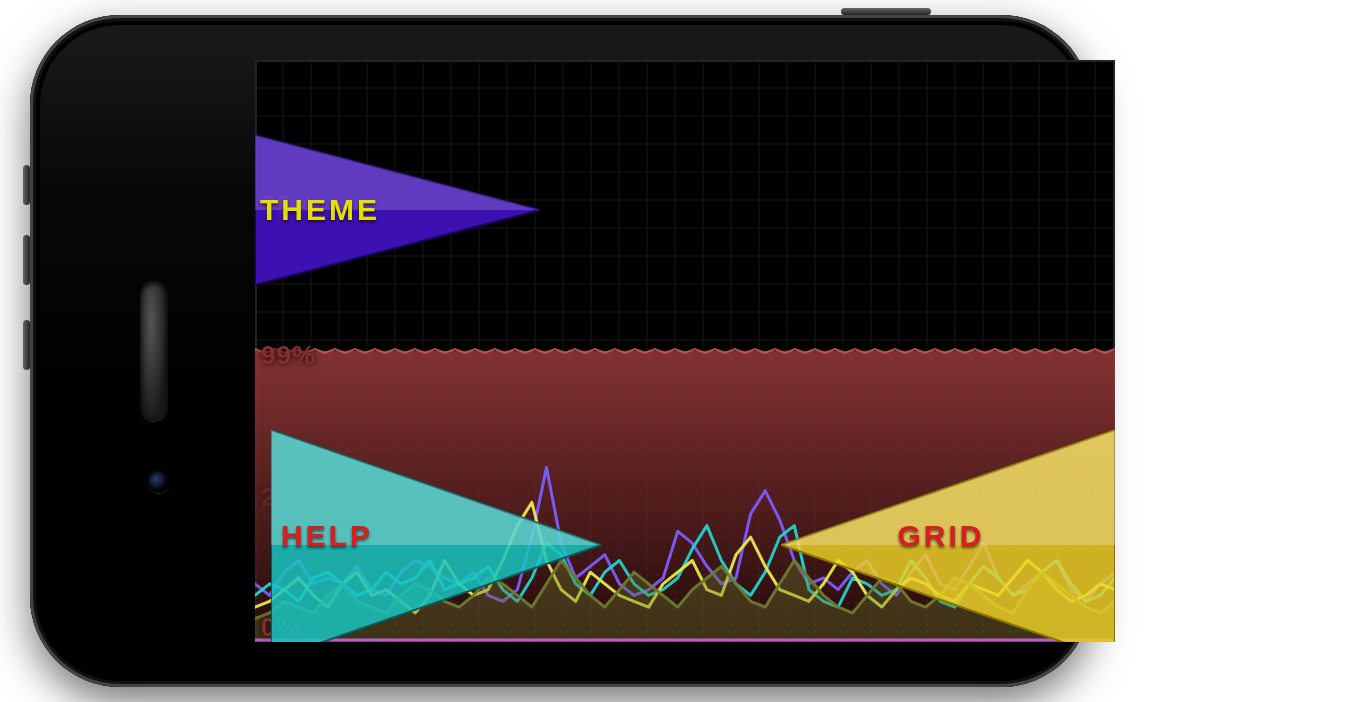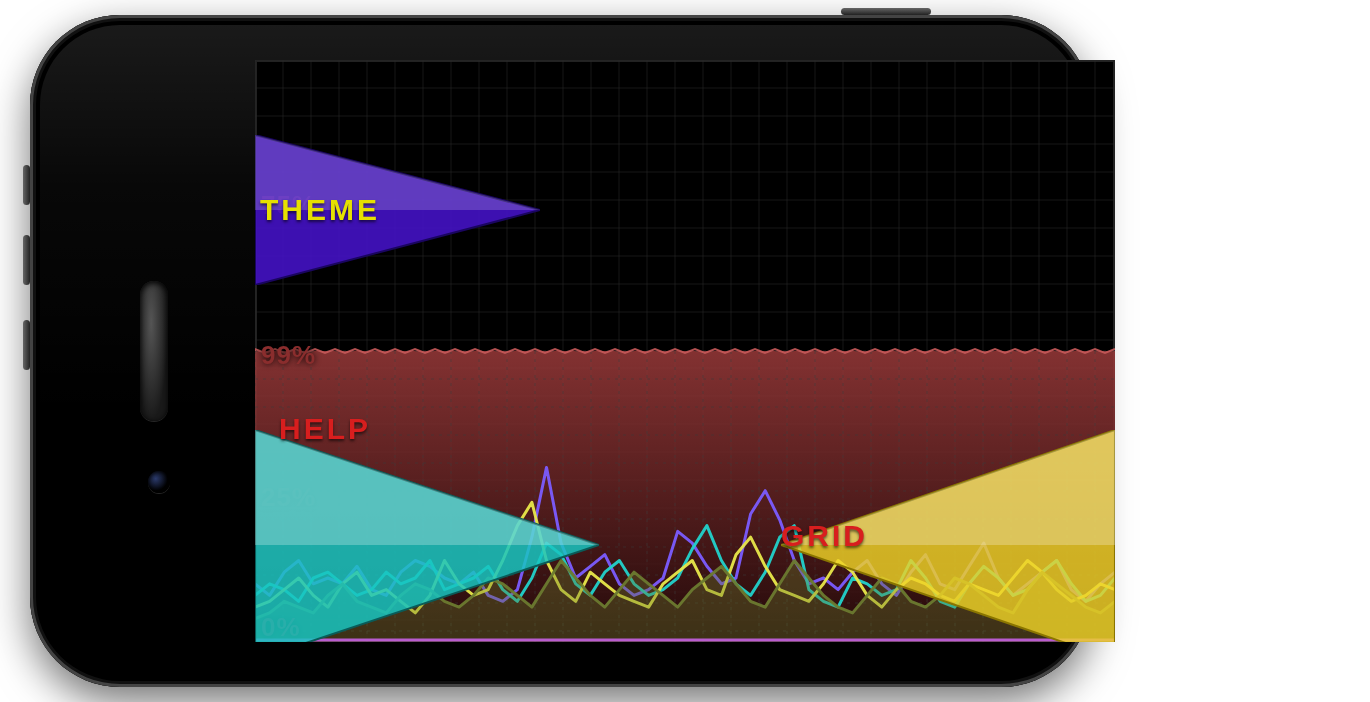--- a/index.html
+++ b/index.html
@@ -140,22 +140,22 @@
     font-size: 30px;
     font-family: "Arial Black", sans-serif;
     text-shadow: 0 2px 3px rgba(0,0,0,0.6);
     white-space: pre;
   }
   .tri-label.small { font-size: 26px; line-height: 1.15; text-align: right; }
 
   
   .tri.theme   { left: 0;   top: 75px;  width: 280px; height: 150px; justify-content: flex-start; padding-left: 5px; }
   .tri.nextpc  { right: 0;  top: 75px;  width: 280px; height: 160px; justify-content: flex-end;   padding-right: 10px; }
-  .tri.help    { left: 0;   top: 370px; width: 320px; height: 230px; justify-content: flex-start; padding-left: 24px; align-items: flex-start; }
-  .tri.grid    { right: 0;  top: 370px; width: 320px; height: 230px; justify-content: flex-start;   padding-right: 14px; align-items: center; }
+  .tri.help    { left: 16px;   top: 370px; width: 320px; height: 230px; justify-content: flex-start; padding-left: 10px; align-items: center; }
+  .tri.grid    { right: 0;  top: 370px; width: 320px; height: 230px; justify-content: center;   padding-right: 14px; align-items: center; }
 
   .c-yellow { color: #e6e000; }
   .c-red    { color: #d81e1e; }
   .c-dark   { color: #803a16; }
 
   .chart-svg {
     position: absolute;
     inset: 0;
     width: 100%;
     height: 100%;

